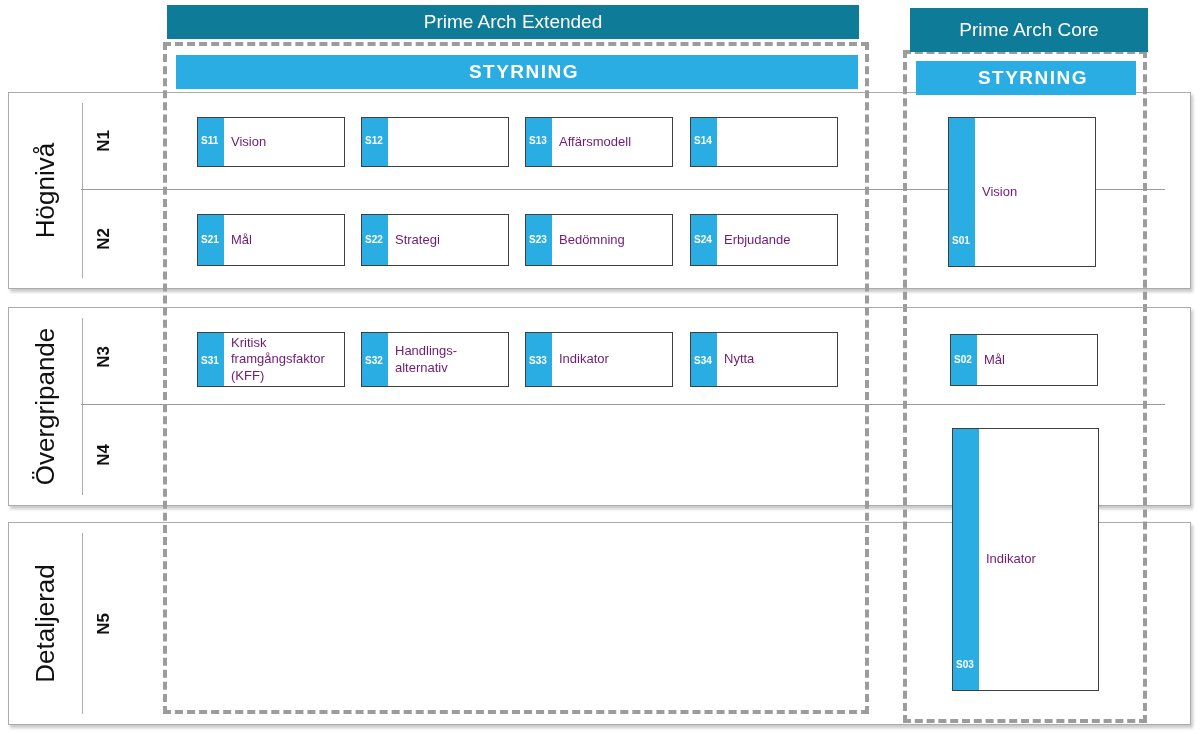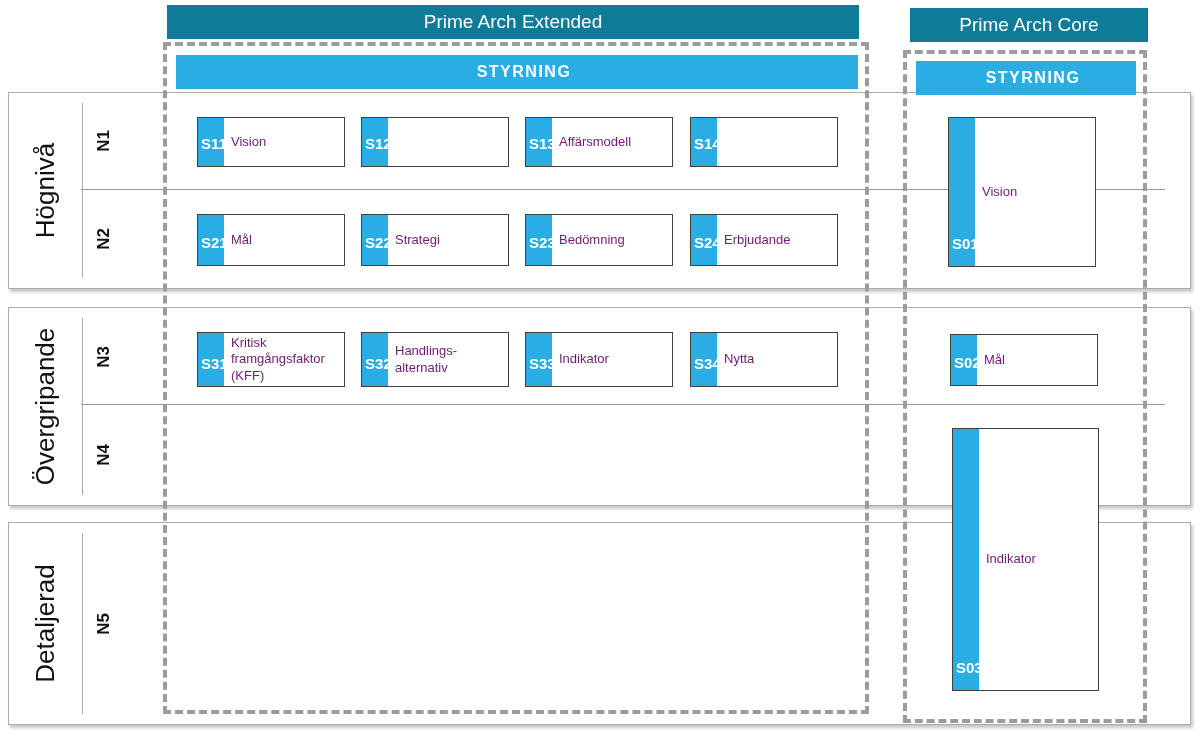--- a/index.html
+++ b/index.html
@@ -4,25 +4,25 @@
 <style>
   :root { --teal:#0E7C99; --blue:#29ADE3; }
   * { margin:0; padding:0; box-sizing:border-box; }
   body { background:#ffffff; font-family:"Liberation Sans", sans-serif; }
   .canvas { position:relative; width:1200px; height:734px; background:#ffffff; overflow:hidden; }
 
   
   .hdr { position:absolute; z-index:5; background:var(--teal); color:#fff; font-weight:normal;
          font-size:19px; display:flex; align-items:center; justify-content:center; }
   .hdr-ext { left:167px; top:5px; width:692px; height:34px; }
-  .hdr-core { left:910px; top:8px; width:238px; height:34px; }
+  .hdr-core { left:910px; top:8px; width:238px; height:44px; }
 
   
   .styr { position:absolute; z-index:5; background:var(--blue); color:#fff; font-weight:bold;
-          font-size:16px; letter-spacing:1.5px; display:flex; align-items:center; justify-content:center;padding-left:14px; }
+          font-size:19px; letter-spacing:1.5px; display:flex; align-items:center; justify-content:center;padding-left:14px; }
   .styr-ext { left:176px; top:55px; width:682px; height:34px; }
   .styr-core { left:916px; top:61px; width:220px; height:34px; }
 
   
   .dashed { position:absolute; z-index:3; border:4px dashed #9C9C9C; }
   .dashed-ext { left:163px; top:42px; width:706px; height:672px; }
   .dashed-core { left:903px; top:50px; width:244px; height:673px; }
 
   
   .band { position:absolute; z-index:1; left:8px; width:1183px; background:#fff;
@@ -38,21 +38,21 @@
   .level-cell span { transform:rotate(-90deg); white-space:nowrap; font-size:17px; font-weight:bold; color:#111; }
 
   
   .divider { position:absolute; z-index:2; left:81px; width:1084px; height:1px; background:#9A9A9A; }
   .divider-1 { top:189px; }
   .divider-2 { top:404px; }
 
   
   .card { position:absolute; z-index:4; background:#fff; border:1.5px solid #3F3F3F; }
   .strip { position:absolute; left:0; top:0; bottom:0; width:26px; background:var(--blue); }
-  .code { position:absolute; left:3px; bottom:14px; font-size:15px; font-weight:bold; color:#fff; }
+  .code { position:absolute; left:3px; bottom:20px; font-size:10px; font-weight:bold; color:#fff; }
   .card-label { position:absolute; left:33px; right:4px; top:0; bottom:0; display:flex; align-items:center;
                 font-size:13px; line-height:1.25; color:#701a75; white-space:pre-line; }
 </style>
 </head>
 <body>
 
 <div class="canvas">
 
   <div class="band band-1">
     <div class="band-label-cell">

